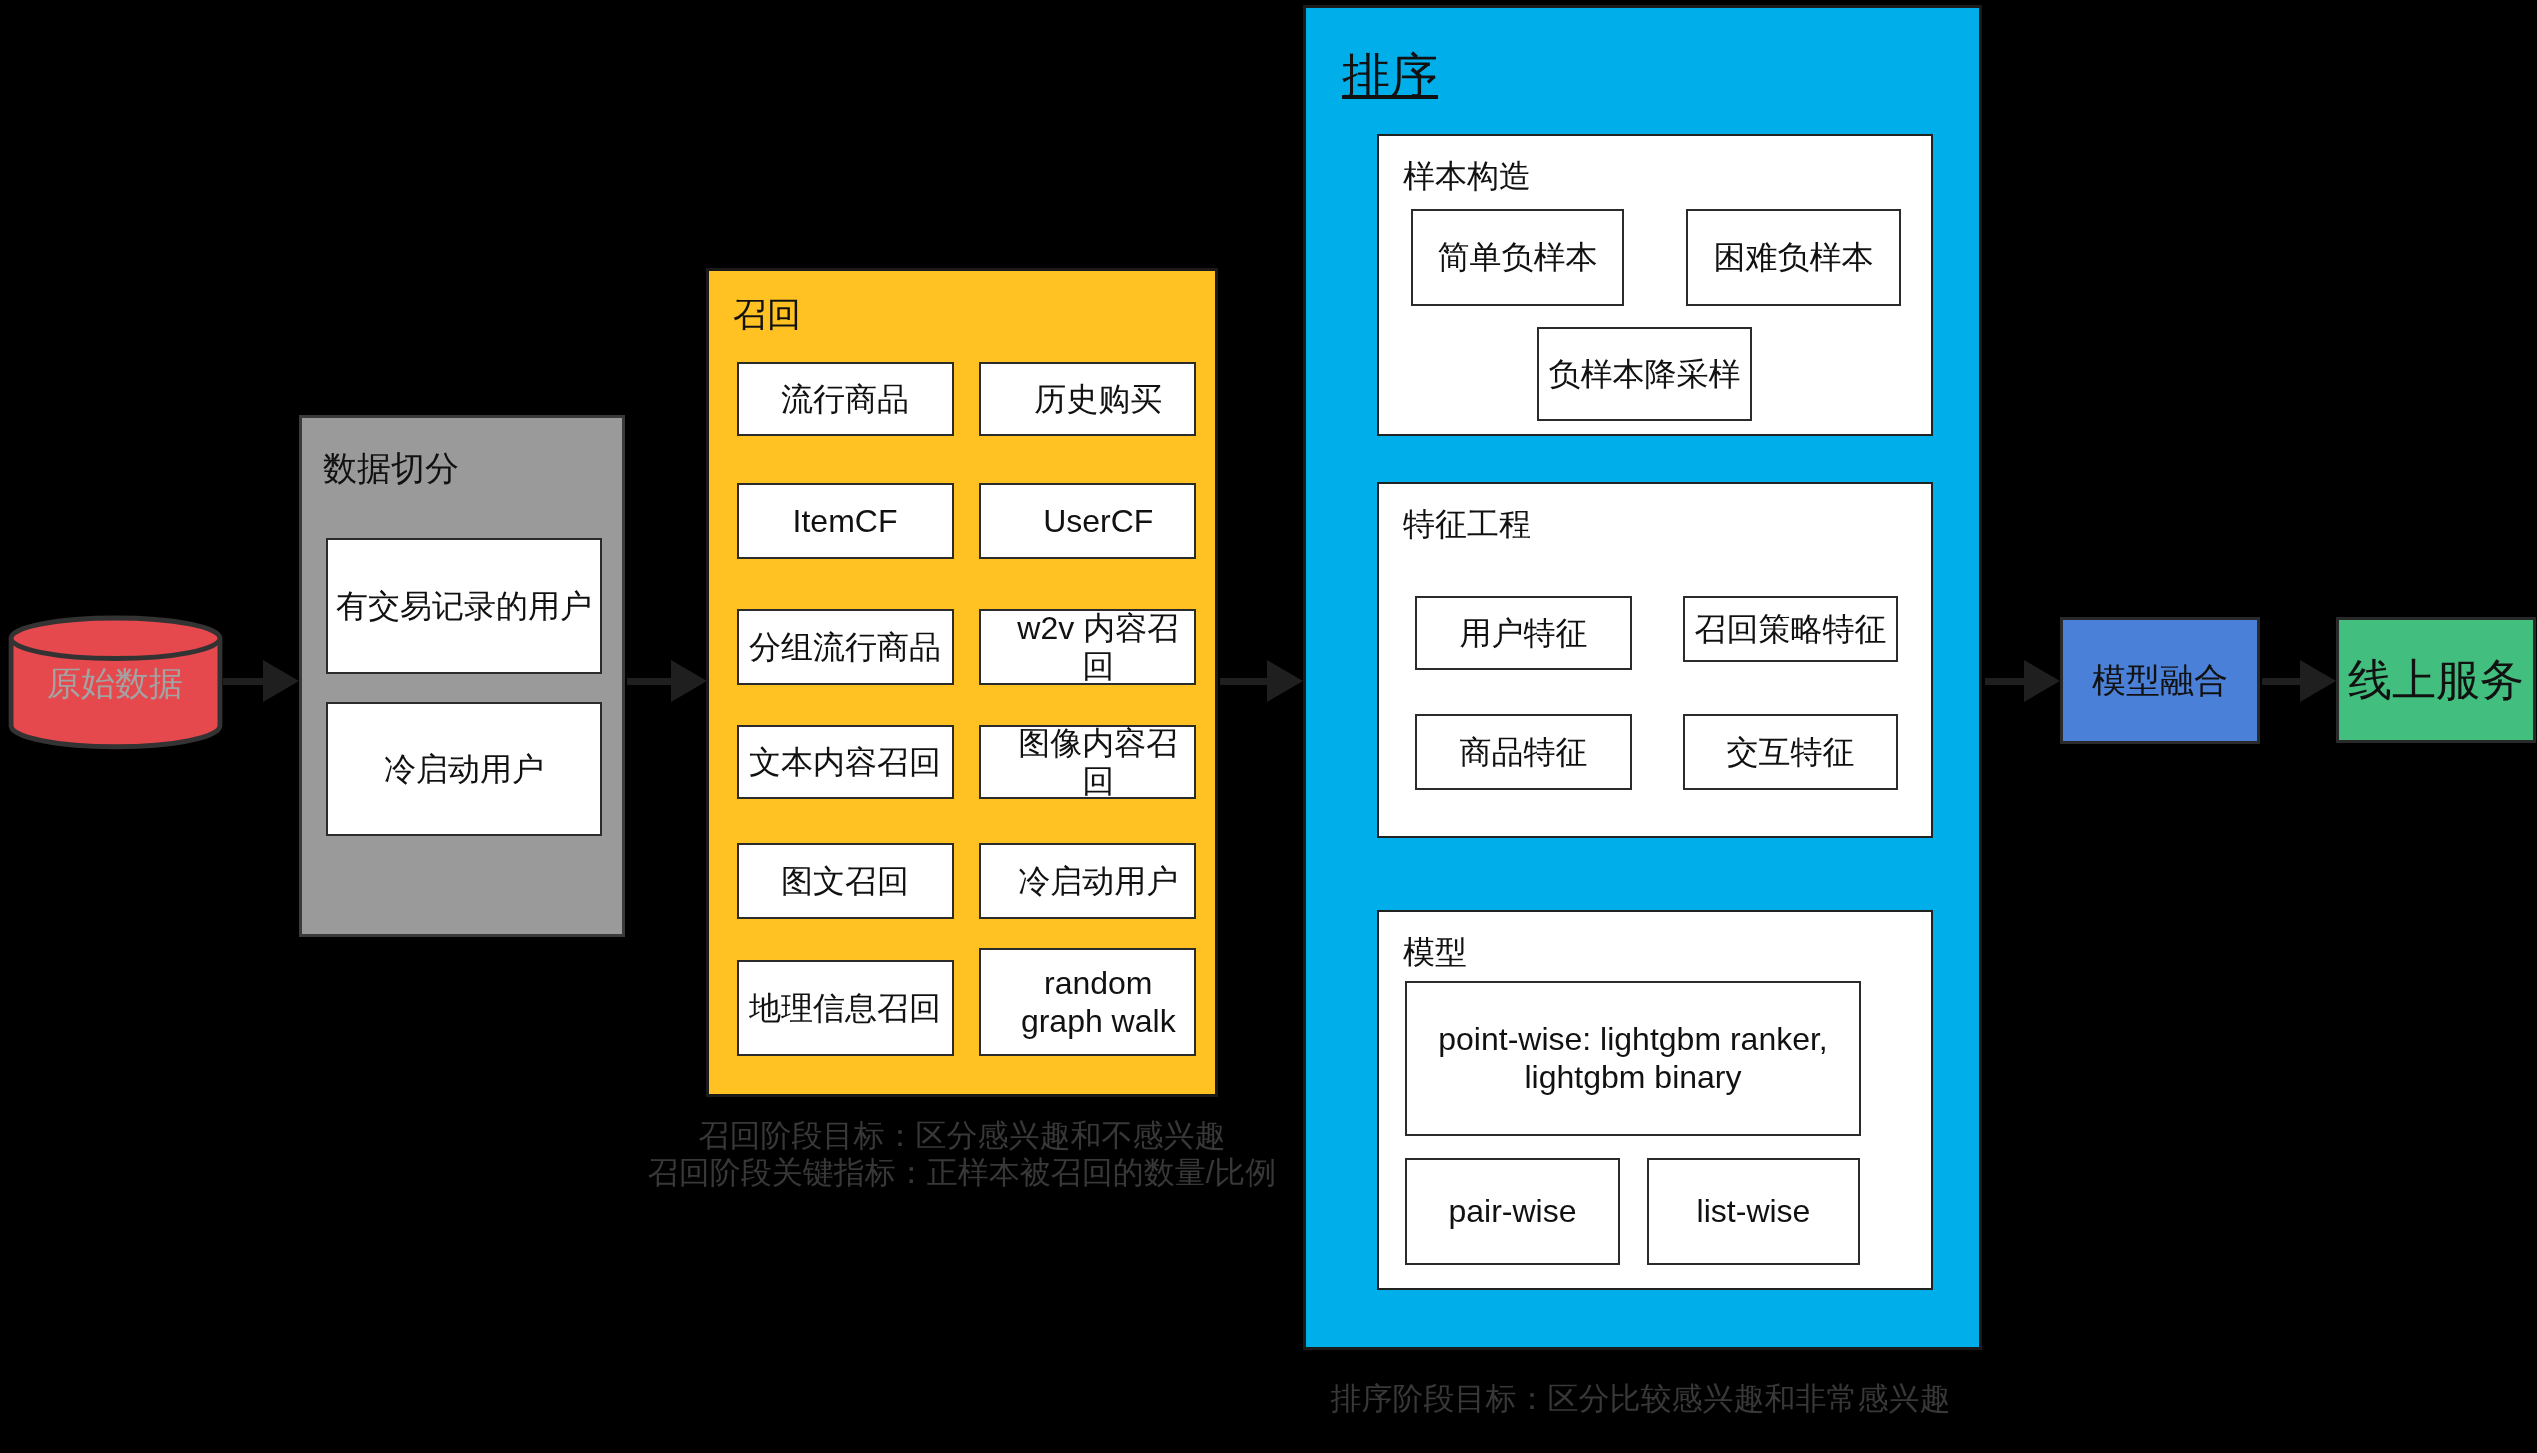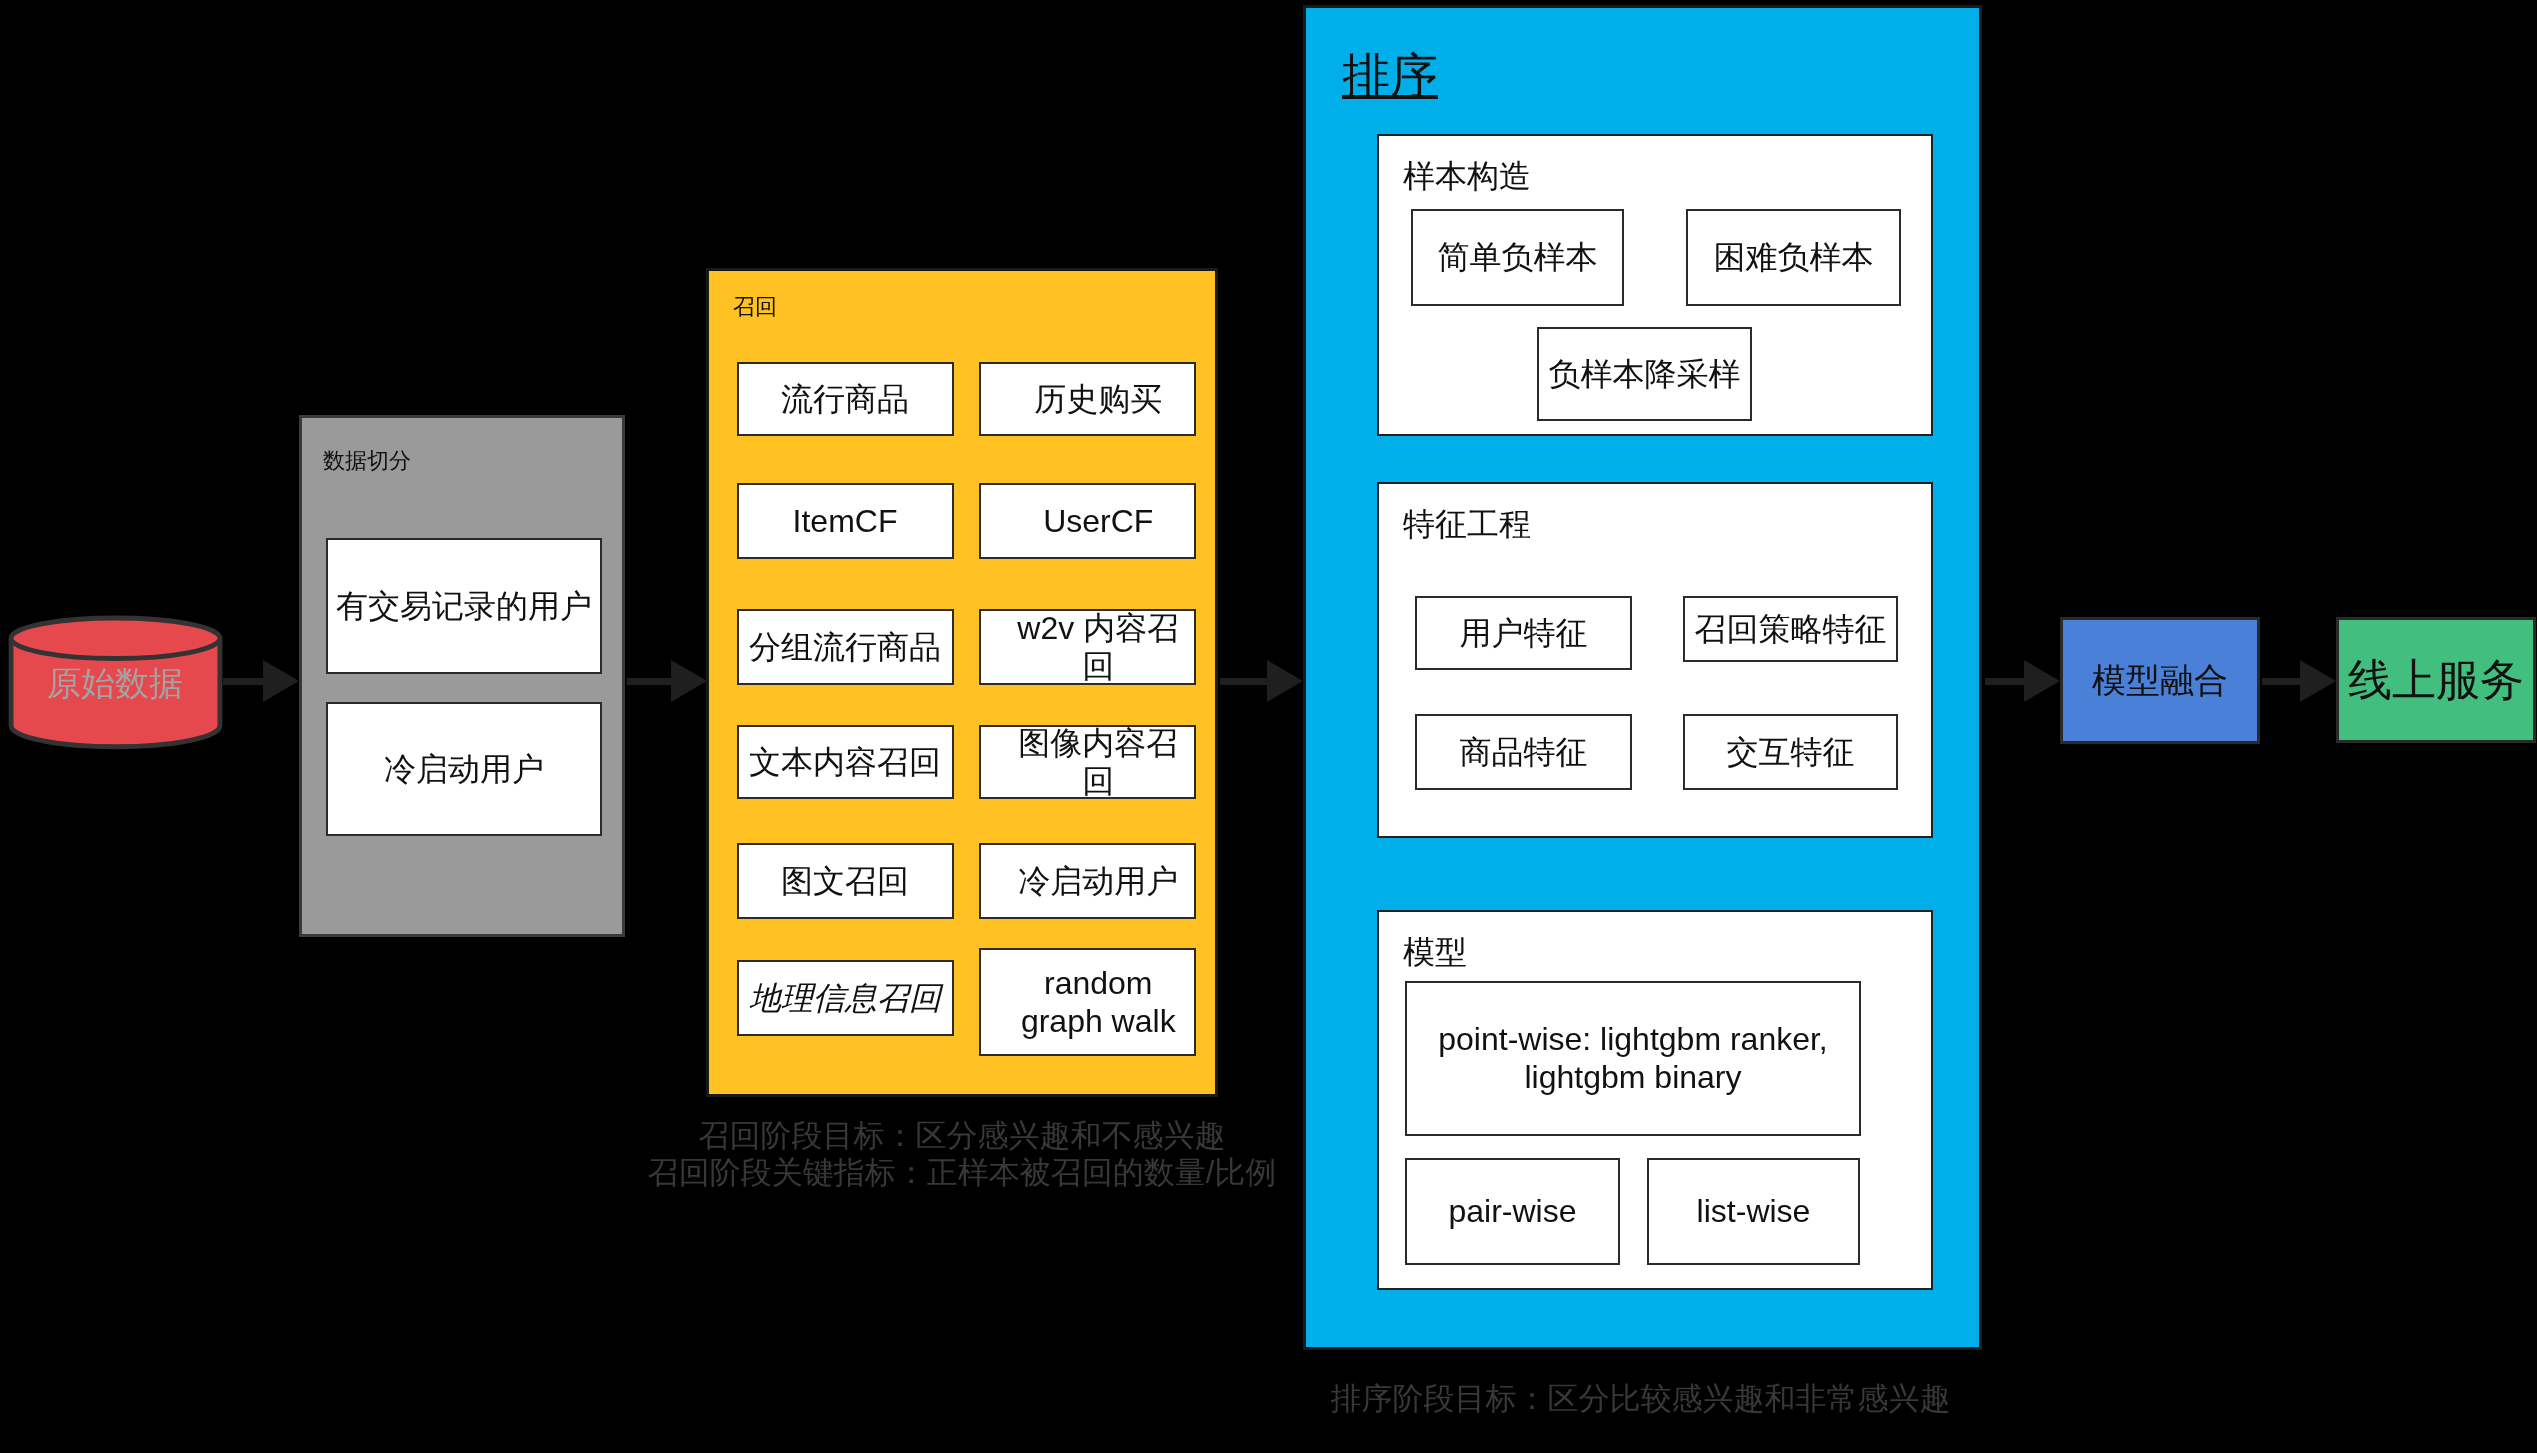--- a/index.html
+++ b/index.html
@@ -13,21 +13,21 @@
   .abs{position:absolute;box-sizing:border-box;}
   
   .gray-box{left:299px;top:415px;width:326px;height:522px;background:#9a9a9a;border:3.2px solid #3a3a3a;}
   .yellow-box{left:706px;top:268px;width:512px;height:829px;background:#ffc222;border:3.2px solid #1a1a1a;}
   .cyan-box{left:1303px;top:4.8px;width:679px;height:1345px;background:#00aee9;border:3.2px solid #1a1a1a;}
   .fusion-box{left:2060px;top:617px;width:200px;height:127px;background:#4a80d8;border:3.2px solid #2a2a2a;
     display:flex;align-items:center;justify-content:center;font-size:34px;}
   .serving-box{left:2336px;top:617px;width:200px;height:126px;background:#42be7e;border:3.2px solid #2a2a2a;
     display:flex;align-items:center;justify-content:center;font-size:44px;}
   
-  .block-title{position:absolute;font-size:22px;font-weight:400;color:#111;}
+  .block-title{position:absolute;font-size:34px;font-weight:400;color:#111;}
   
   .wbox{position:absolute;box-sizing:border-box;background:#fff;border:2.4px solid #2b2b2b;
     display:flex;align-items:center;justify-content:center;text-align:center;
     font-size:32px;line-height:1.2;color:#111;padding:0 6.5px;}
   
   .panel{position:absolute;box-sizing:border-box;background:#fff;border:2.4px solid #222;}
   .panel .panel-title{position:absolute;left:24px;top:19.4px;font-size:32px;color:#111;}
   
   .cylinder{left:6.5px;top:614px;width:217px;height:136px;}
   .cylinder svg{display:block;}
@@ -39,21 +39,21 @@
   
   .caption{position:absolute;text-align:center;font-size:31px;line-height:37px;color:#383838;}
   
   .r-c0{left:27.5px;width:217px;}
   .r-c1{left:270px;width:217px;padding-left:28px;}
   .r-row0{top:91px;height:74px;}
   .r-row1{top:212px;height:76px;}
   .r-row2{top:338px;height:76px;}
   .r-row3{top:454px;height:74px;}
   .r-row4{top:572px;height:76px;}
-  .r-row5{top:689px;height:76px;font-style:italic;}
+  .r-row5{top:689px;height:96px;}
   .r-row5b{top:677px;height:108px;}
 </style>
 </head>
 <body>
 
 <div class="abs cylinder">
   <svg width="217" height="136" viewBox="0 0 268 168">
     <path d="M5 30 L5 138 A129 26 0 0 0 263 138 L263 30" fill="#e5494d" stroke="#333" stroke-width="6"></path>
     <ellipse cx="134" cy="30" rx="129" ry="25" fill="#e5494d" stroke="#333" stroke-width="6"></ellipse>
   </svg>

